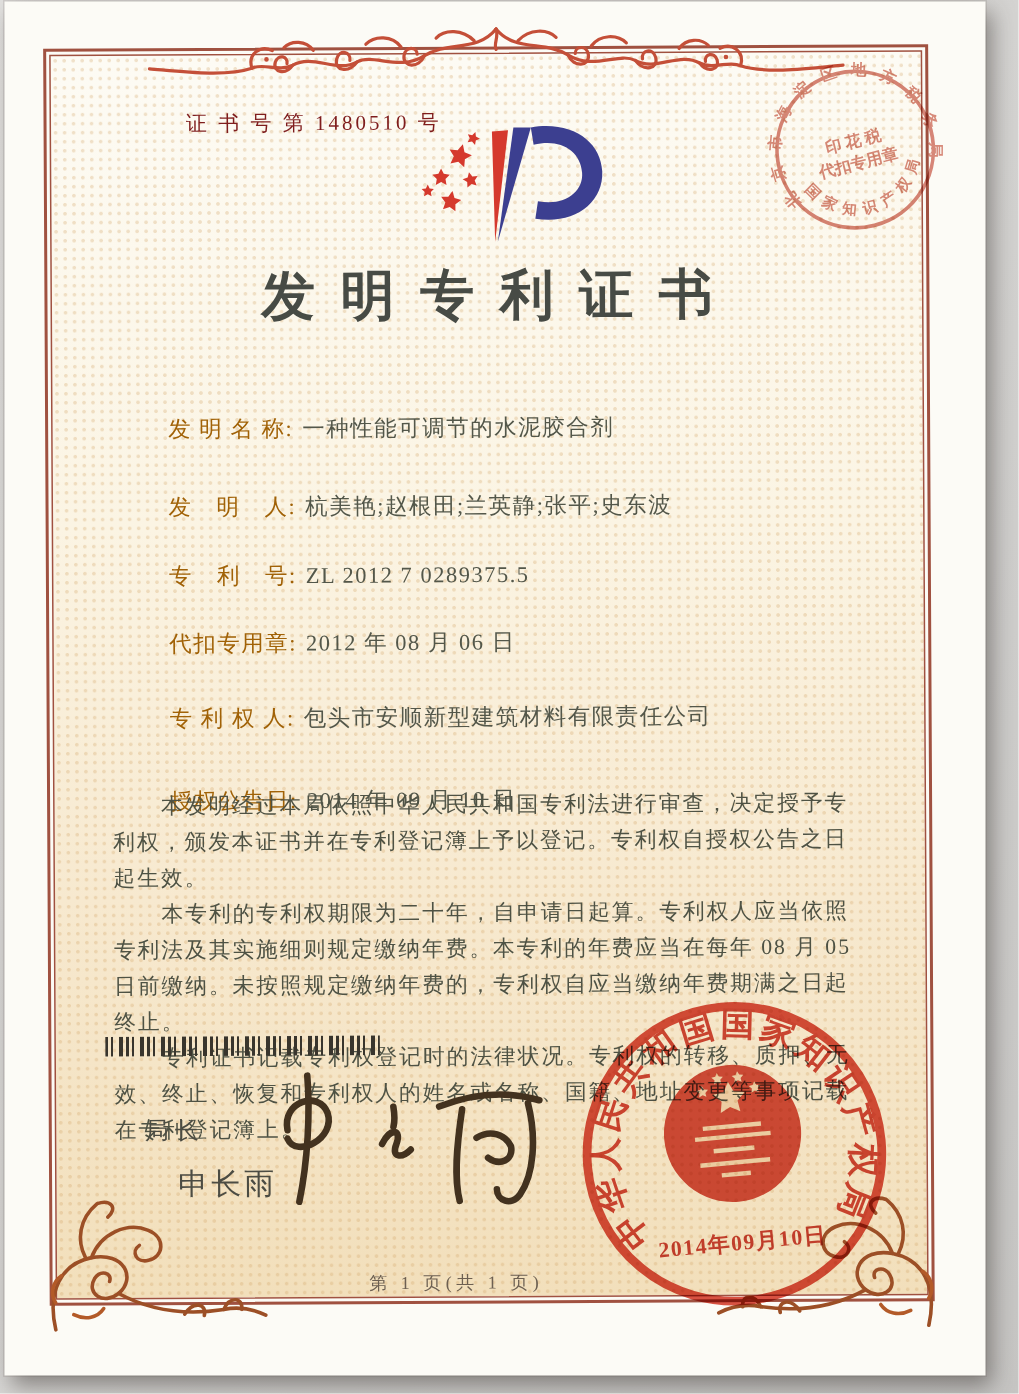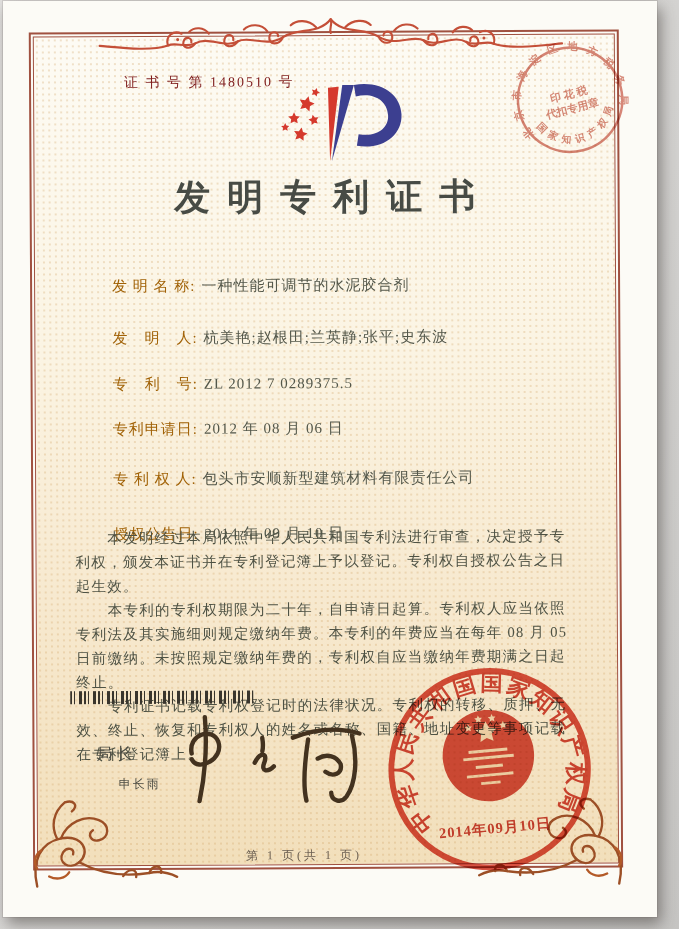--- a/index.html
+++ b/index.html
@@ -49,21 +49,21 @@
   }
   .body-text p { text-indent:2.2em; margin:0; }
   .barcode {
     position:absolute; left:36px; top:657px; width:183px; height:13px;
     background:repeating-linear-gradient(90deg,
       #39352d 0px,#39352d 2px, transparent 2px, transparent 4px,
       #39352d 4px,#39352d 5px, transparent 5px, transparent 9px,
       #39352d 9px,#39352d 12px, transparent 12px, transparent 14px);
   }
   .sig-title { position:absolute; left:50px; top:710px; font-size:16px; letter-spacing:4px; color:#4c4c43; font-family:"Liberation Sans",sans-serif;margin-left:12px; }
-  .sig-name  { position:absolute; left:50px; top:742px; font-size:12px; letter-spacing:2px; color:#4c4c43; font-family:"Liberation Sans",sans-serif;padding-left:34px; }
+  .sig-name  { position:absolute; left:50px; top:742px; font-size:20px; letter-spacing:2px; color:#4c4c43; font-family:"Liberation Sans",sans-serif;padding-left:34px; }
   .signature { position:absolute; left:126px; top:672px; width:215px; height:105px; }
   .seal { position:absolute; left:348px; top:630px; width:214px; height:214px; mix-blend-mode:multiply; z-index:5; }
   .tax-stamp { position:absolute; left:509px; top:41px; width:120px; height:118px; mix-blend-mode:multiply; z-index:6; }
   .footer {
     position:absolute; left:0; top:814px; width:100%; text-align:center;
     transform:translateX(-24px);
     font-size:12px; letter-spacing:3px; color:#6d6052;
   }
   svg text { font-family:"Liberation Serif","DejaVu Serif",serif; }
 </style>
@@ -142,21 +142,21 @@
       <div class="field" style="top:226px">
         <span class="lbl">发 明 名 称:</span><span class="val">一种性能可调节的水泥胶合剂</span>
       </div>
       <div class="field" style="top:278px">
         <span class="lbl">发　明　人:</span><span class="val">杭美艳;赵根田;兰英静;张平;史东波</span>
       </div>
       <div class="field" style="top:324px">
         <span class="lbl">专　利　号:</span><span class="val">ZL 2012 7 0289375.5</span>
       </div>
       <div class="field" style="top:369px">
-        <span class="lbl">专利申请日:</span><span class="val">2012 年 08 月 06 日</span>
+        <span class="lbl">代扣专用章:</span><span class="val">2012 年 08 月 06 日</span>
       </div>
       <div class="field" style="top:419px">
         <span class="lbl">专 利 权 人:</span><span class="val">包头市安顺新型建筑材料有限责任公司</span>
       </div>
       <div class="field" style="top:474px">
         <span class="lbl">授权公告日:</span><span class="val">2014 年 09 月 10 日</span>
       </div>
 
       <div class="body-text">
         <p>本发明经过本局依照中华人民共和国专利法进行审查，决定授予专利权，颁发本证书并在专利登记簿上予以登记。专利权自授权公告之日起生效。</p>

